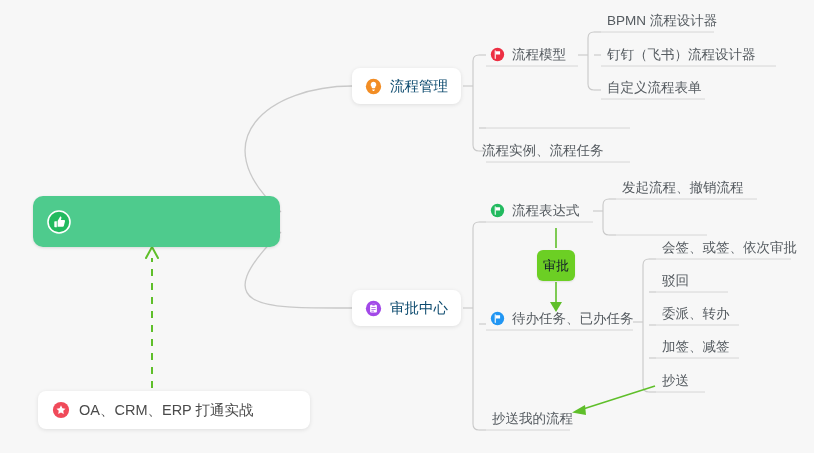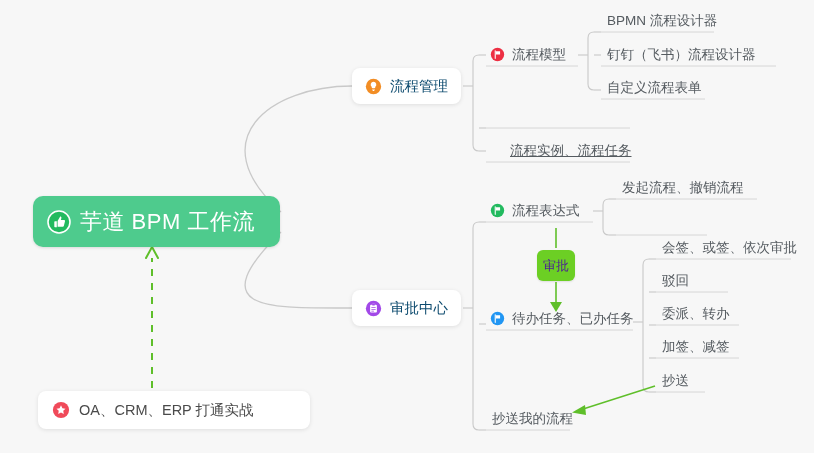--- a/index.html
+++ b/index.html
@@ -54,21 +54,21 @@
 
   .leaf .flag{
     position:absolute;left:4px;top:3px;
   }
 
   
   .callout{
     position:absolute;
     background:#6ccf24;
     border-radius:6px;
-    color:#4c1d95;font-size:13px;
+    color:#0f172a;font-size:13px;
     display:flex;align-items:center;justify-content:center;
     box-shadow:0 1px 2px rgba(0,0,0,.10);
   }
 
   
   .note-node{
     position:absolute;
     left:38px;top:391px;
     width:272px;height:38px;
     background:#ffffff;
@@ -166,21 +166,20 @@
   </svg>
 
   <div class="root-node">
     <span class="ico">
       <svg width="24" height="24" viewBox="0 0 24 24">
         <circle cx="12" cy="12" r="11" fill="#22ba5f" stroke="#ffffff" stroke-width="1.6"></circle>
         <path d="M8 11.2h1.8v6H8a.7.7 0 0 1-.7-.7v-4.6a.7.7 0 0 1 .7-.7z" fill="#ffffff"></path>
         <path d="M10.6 11.1l2.3-4.2c.2-.4.8-.5 1.1-.2.4.3.5.8.4 1.2l-.5 2.1h3.1c.7 0 1.2.6 1 1.3l-1.1 4.5c-.1.5-.6.9-1.1.9h-5.2v-5.6z" fill="#ffffff"></path>
       </svg>
     </span>
-    <span class="root-label">芋道 BPM 工作流</span>
   </div>
 
   <div class="branch-node" style="left:352px;top:68px;">
     <span class="ico">
       <svg width="17" height="17" viewBox="0 0 20 20">
         <circle cx="10" cy="10" r="9" fill="#f28d24"></circle>
         <path d="M10 4.4a3.4 3.4 0 0 0-2 6.1v1.2h4v-1.2a3.4 3.4 0 0 0-2-6.1z" fill="#ffffff"></path>
         <rect x="8.4" y="12.5" width="3.2" height="1.1" rx=".5" fill="#ffffff"></rect>
         <rect x="8.8" y="14.2" width="2.4" height="1" rx=".5" fill="#ffffff"></rect>
       </svg>
@@ -217,21 +216,21 @@
   <div class="leaf" style="left:601px;top:10px;">
     <span>BPMN 流程设计器</span>
   </div>
   <div class="leaf" style="left:601px;top:44px;text-align:center;">
     <span>钉钉（飞书）流程设计器</span>
   </div>
   <div class="leaf" style="left:601px;top:77px;">
     <span>自定义流程表单</span>
   </div>
 
-  <div class="leaf" style="left:504px;top:140px;text-decoration:underline;">
+  <div class="leaf" style="left:476px;top:140px;">
     <span>流程实例、流程任务</span>
   </div>
 
   <div class="leaf icon-leaf" style="left:486px;top:200px;">
     <span class="flag">
       <svg width="15" height="15" viewBox="0 0 18 18">
         <circle cx="9" cy="9" r="8" fill="#22ba5f"></circle>
         <path d="M6.3 4.6v9" stroke="#ffffff" stroke-width="1.3" stroke-linecap="round"></path>
         <path d="M6.9 5.1h5.2v3.9H6.9z" fill="#ffffff"></path>
       </svg>

